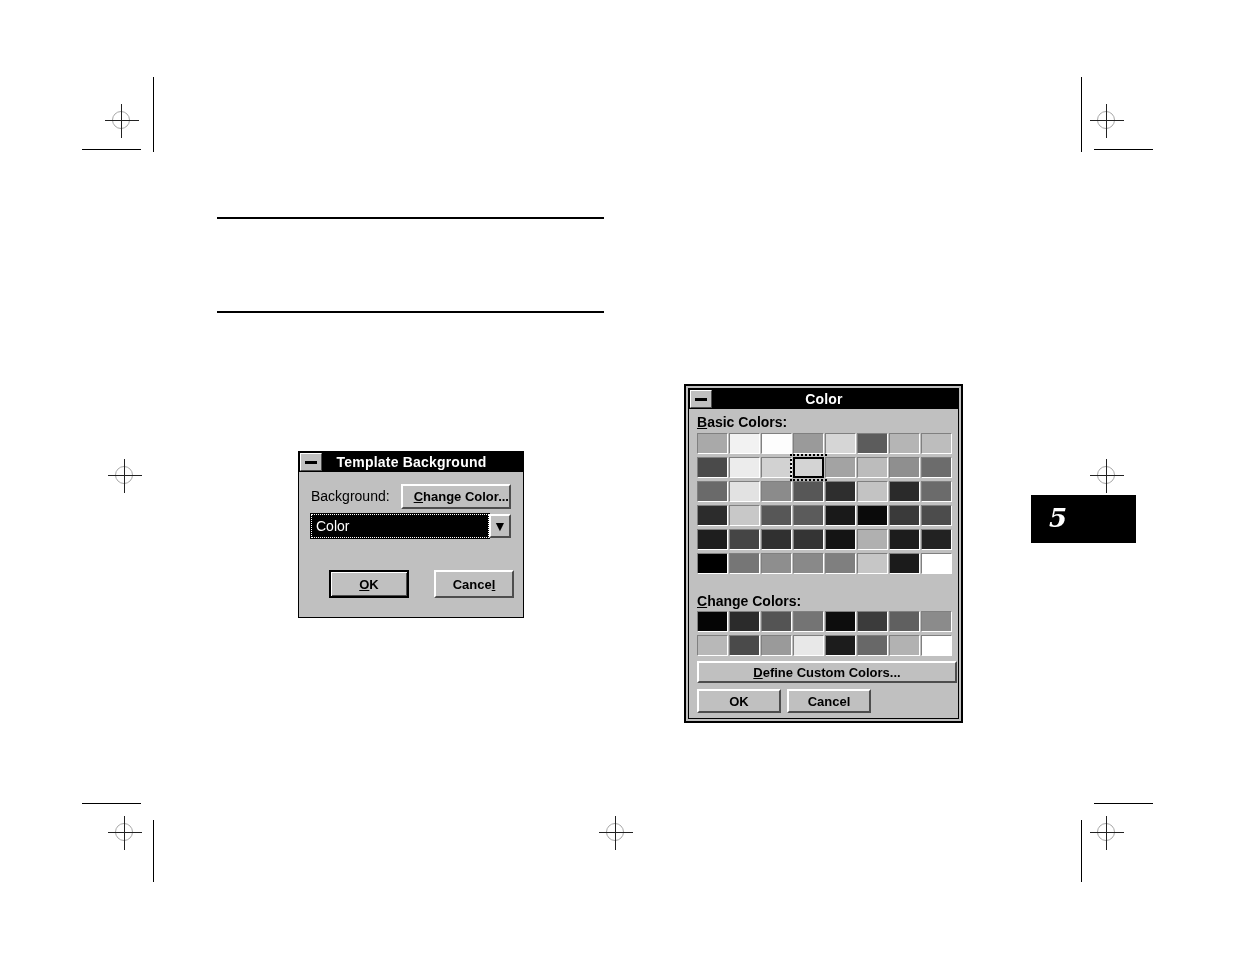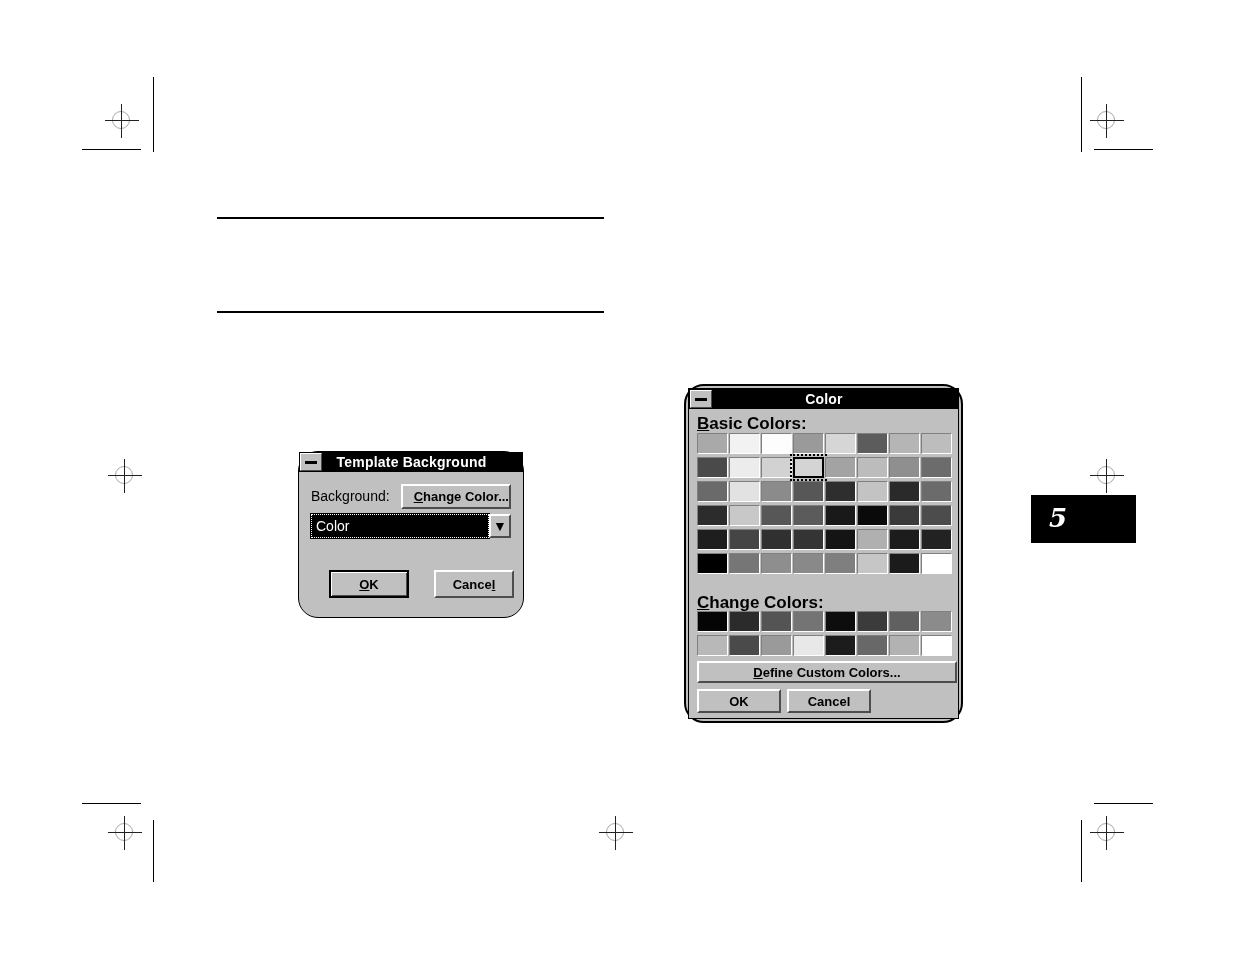--- a/index.html
+++ b/index.html
@@ -83,21 +83,20 @@
     font-size: 26px;
     line-height: 34px;
     color: #ffffff;
   }
 
   
   .win-dialog {
     position: absolute;
     background: #c0c0c0;
     box-sizing: border-box;
-    border-radius: 20px;
   }
   .titlebar {
     position: relative;
     background: #000000;
     height: 20px;
     display: flex;
     align-items: center;
   }
   .titlebar .title-text {
     flex: 1;
@@ -248,21 +247,21 @@
   #dlg-color-inner {
     position: relative;
     width: 100%;
     height: 100%;
     background: #c0c0c0;
     border: 1px solid #000000;
     box-sizing: border-box;
   }
   .section-label {
     position: absolute;
-    font-size: 17px;
+    font-size: 14px;
     font-weight: bold;
     color: #000000;
   }
   #lbl-basic { left: 8px; top: 25px; }
   #lbl-custom { left: 8px; top: 204px; }
 
   .swatch-grid {
     position: absolute;
     display: grid;
     grid-template-columns: repeat(8, 31px);

